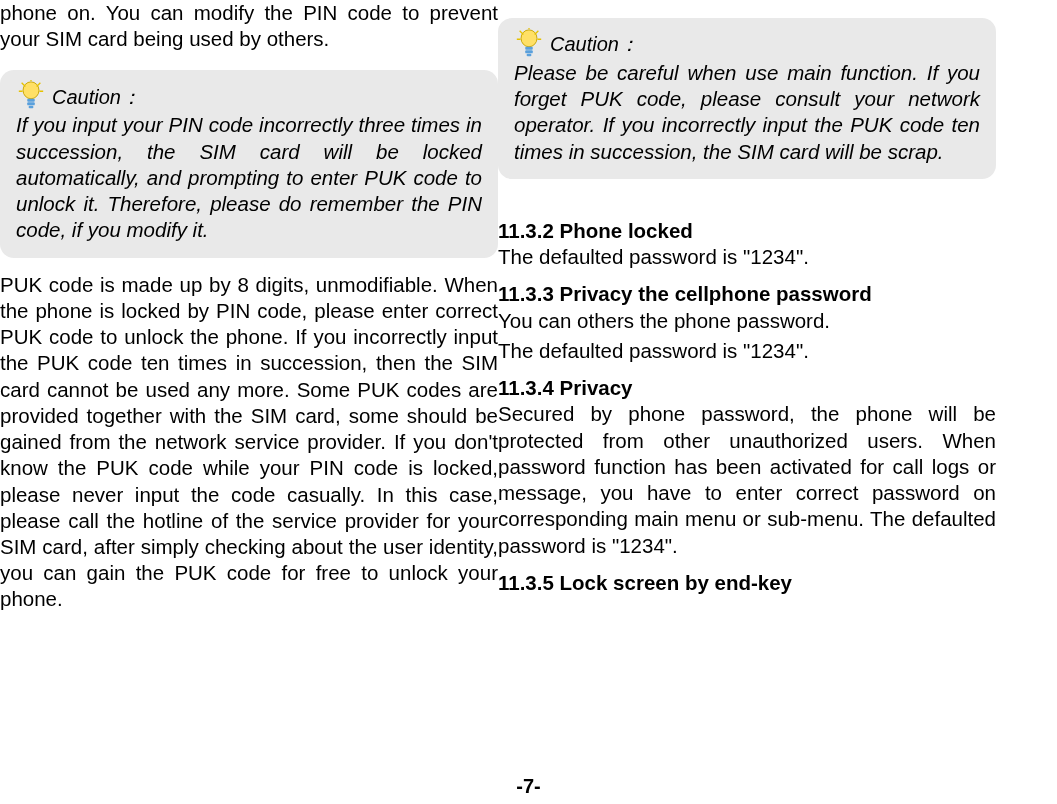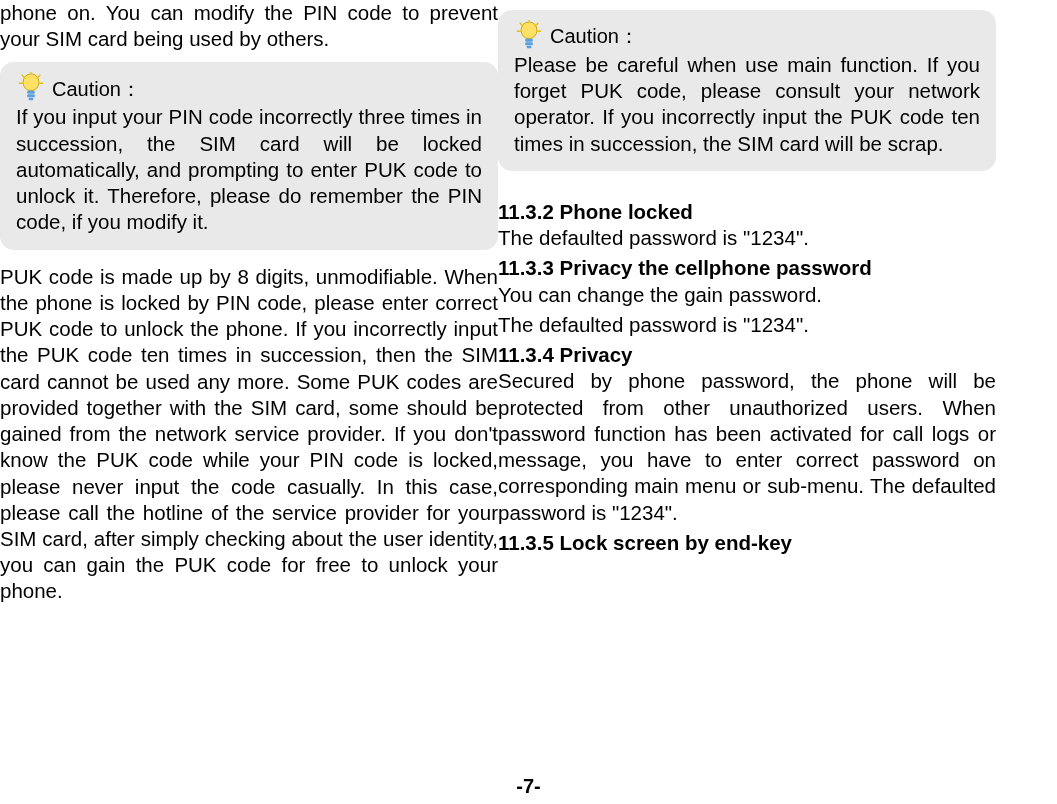--- a/index.html
+++ b/index.html
@@ -21,38 +21,39 @@
     line-height: 1.28;
   }
   .col-left { padding-left: 0; }
   .col-right { padding-right: 0; }
   .just { text-align: justify; }
   .para { margin-bottom: 4px; }
   .caution-box {
     background: #e9e9e9;
     border-radius: 14px;
     padding: 10px 16px 14px 16px;
-    margin-top: 10px;
+    margin-top: 18px;
     margin-bottom: 14px;
+    font-style: italic;
   }
   .caution-box .header-row {
     display: flex;
     align-items: flex-end;
     gap: 6px;
     margin-bottom: 2px;
   }
   .caution-icon {
     width: 30px; height: 30px;
     display: inline-block;
     position: relative;
   }
   .caution-icon svg { width: 30px; height: 30px; display: block; }
   .caution-label { font-size: 20px; }
   .caution-text { text-align: justify; }
-  .section-h { font-weight: bold; margin-top: 0; }
+  .section-h { font-weight: bold; margin-top: 11px; }
   .gap-md { height: 14px; }
   .footer {
     position: absolute;
     bottom: 6px;
     width: 100%;
     text-align: center;
     font-weight: bold;
     font-size: 20px;
   }
 </style>
@@ -99,21 +100,21 @@
       </div>
       <p class="caution-text">Please be careful when use main function. If you forget PUK code, please consult your network operator. If you incorrectly input the PUK code ten times in succession, the SIM card will be scrap.</p>
     </div>
 
     <div class="gap-md"></div>
 
     <p class="section-h">11.3.2 Phone locked</p>
     <p class="para">The defaulted password is "1234".</p>
 
     <p class="section-h">11.3.3 Privacy the cellphone password</p>
-    <p class="para">You can change the gain password.</p>
+    <p class="para">You can others the phone password.</p>
     <p class="para">The defaulted password is "1234".</p>
 
     <p class="section-h">11.3.4 Privacy</p>
     <p class="para just">Secured by phone password, the phone will be protected from other unauthorized users. When password function has been activated for call logs or message, you have to enter correct password on corresponding main menu or sub-menu. The defaulted password is "1234".</p>
 
     <p class="section-h">11.3.5 Lock screen by end-key</p>
   </div>
 </div>
 
 <div class="footer">-7-</div>

